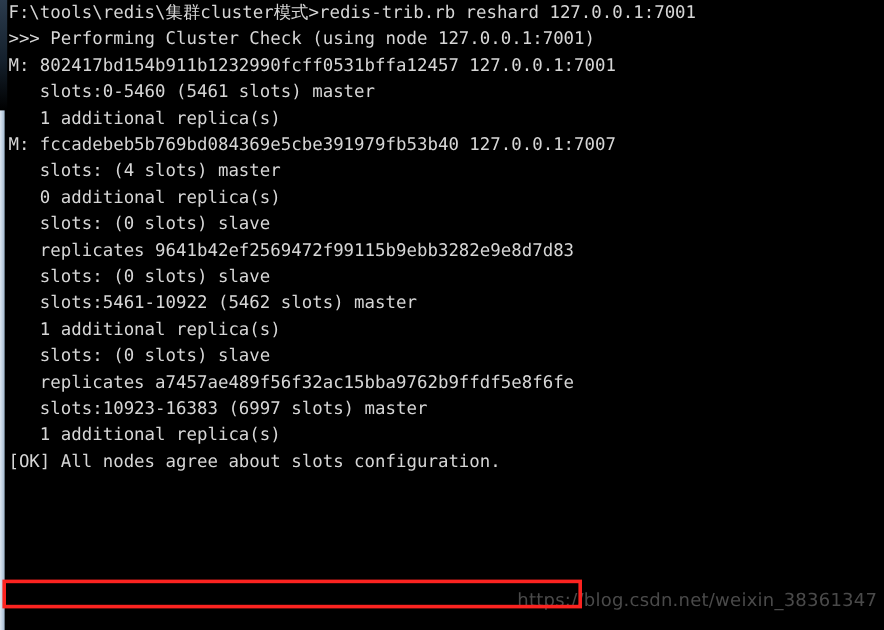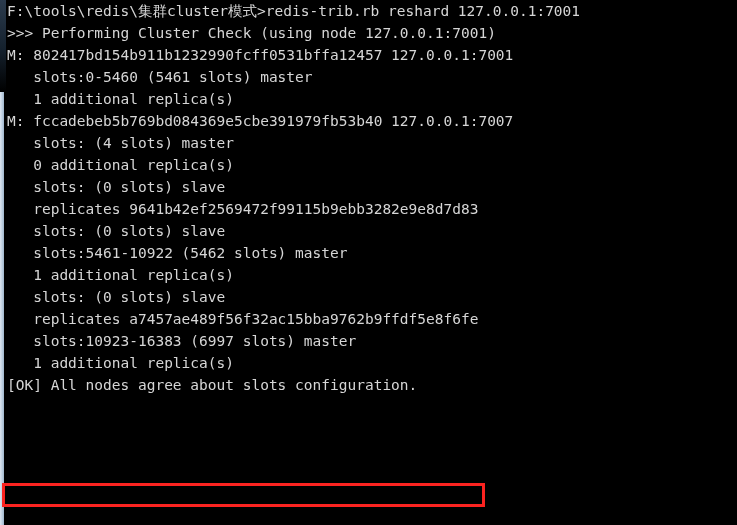--- a/index.html
+++ b/index.html
@@ -124,14 +124,15 @@
     <span class="console-line">   slots: (0 slots) slave</span>
     <span class="console-line">   replicates a7457ae489f56f32ac15bba9762b9ffdf5e8f6fe</span>
     <span class="console-line">   slots:10923-16383 (6997 slots) master</span>
     <span class="console-line">   1 additional replica(s)</span>
     <span class="console-line">[OK] All nodes agree about slots configuration.</span>
 
   </div>
 
   <div id="highlight-box"></div>
 
+  <div id="watermark">https://blog.csdn.net/weixin_38361347</div>
 
 </div>
 
 </body></html>

